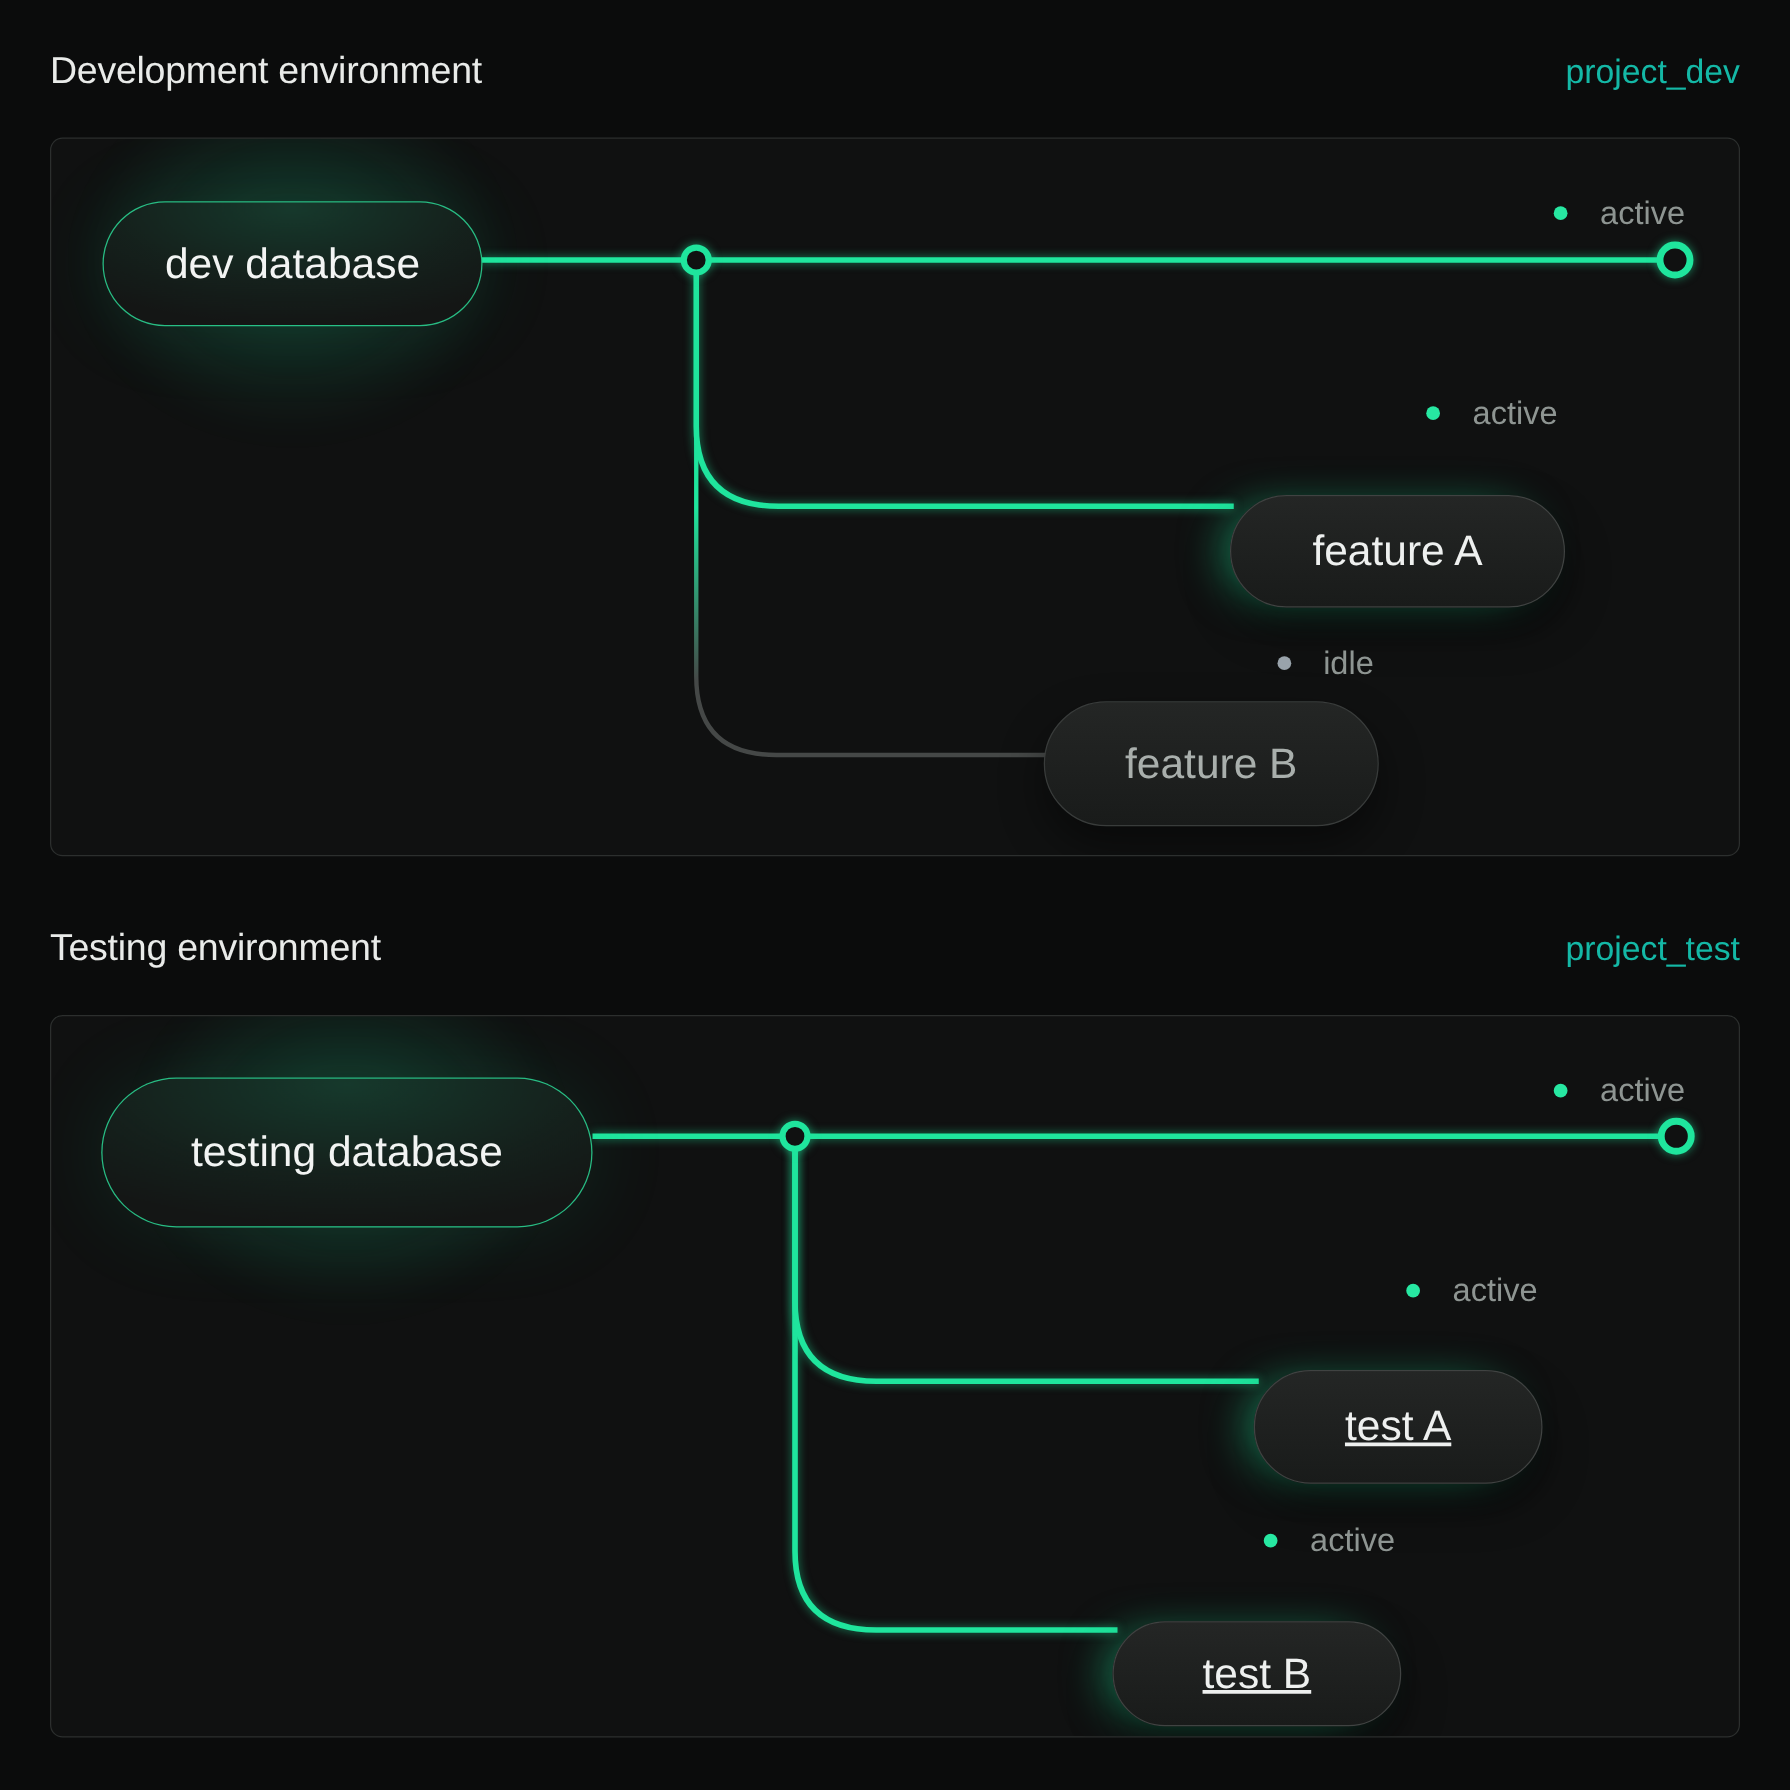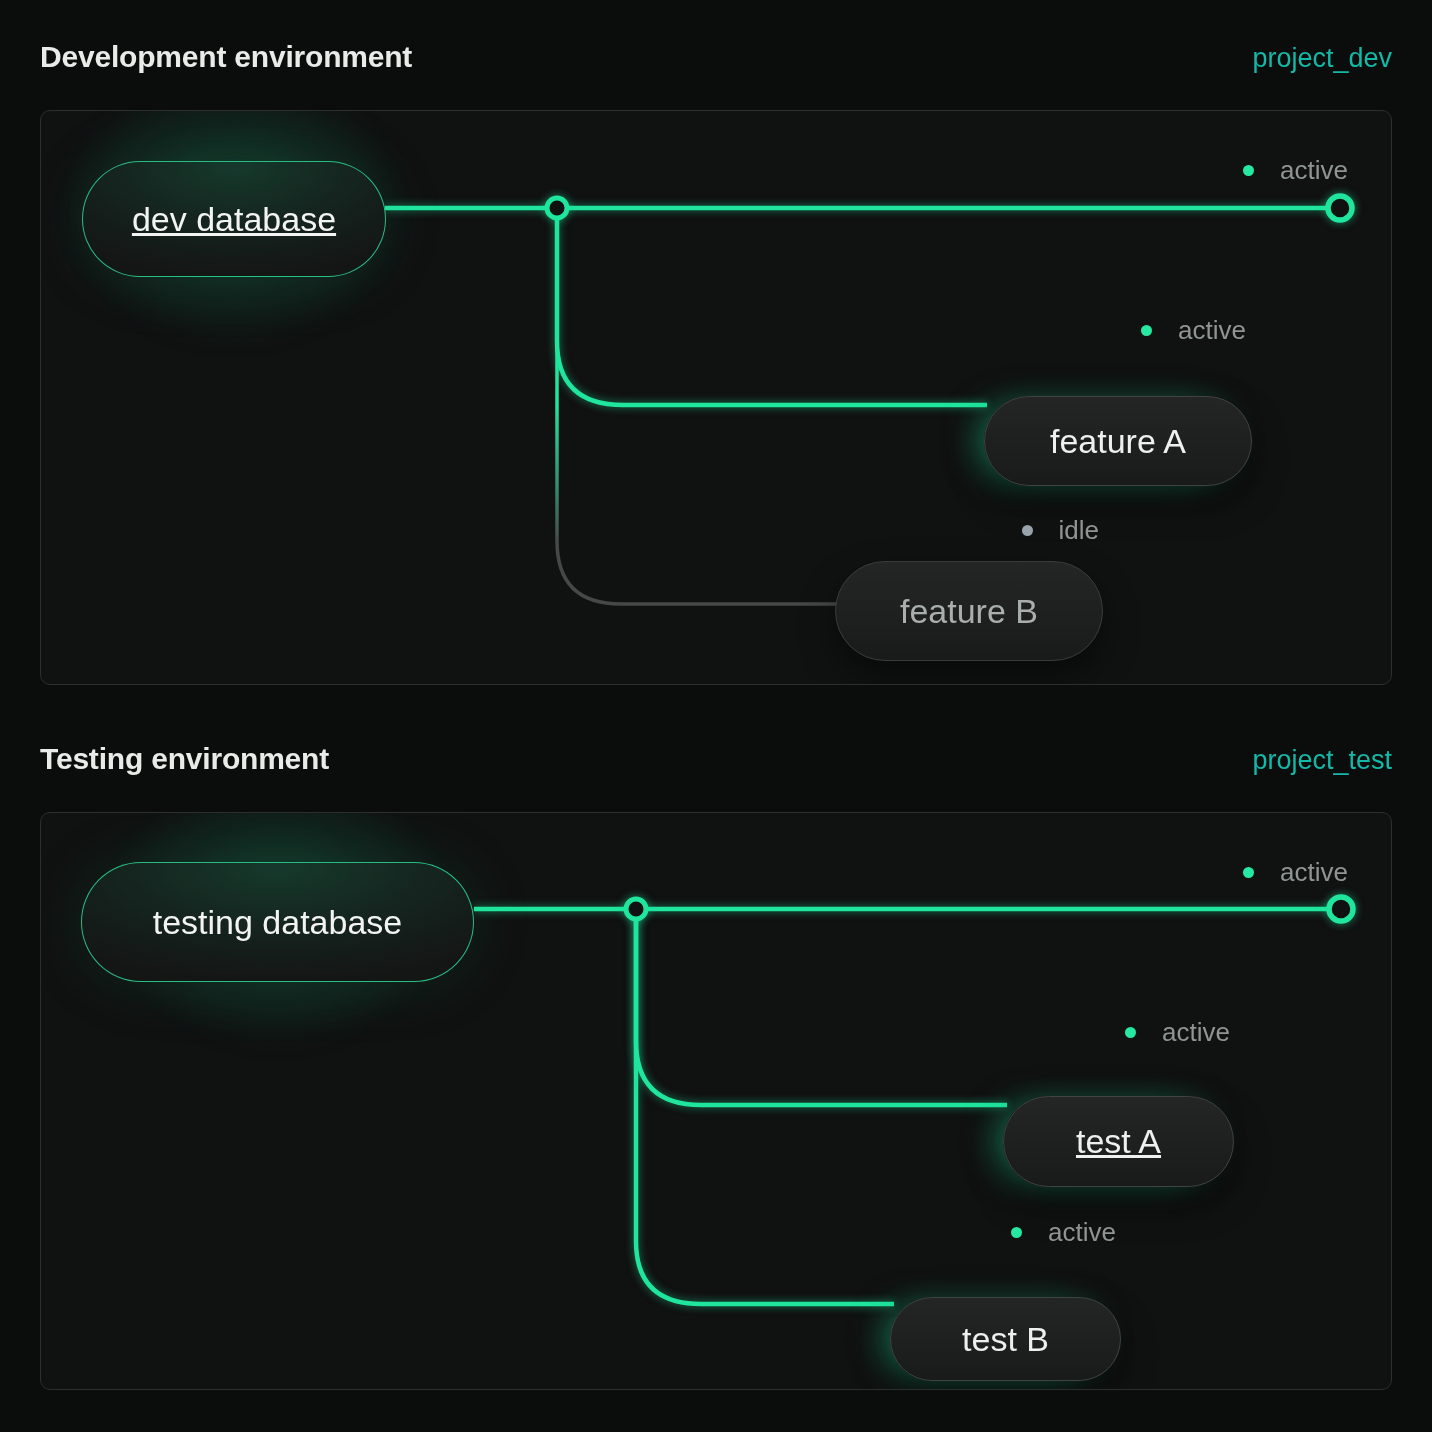--- a/index.html
+++ b/index.html
@@ -12,21 +12,21 @@
   }
   .section-header {
     display: flex;
     justify-content: space-between;
     align-items: baseline;
     margin-bottom: 36px;
   }
   .section-header.second { margin-top: 57px; }
   .section-title {
     font-size: 30px;
-    font-weight: 700;
+    font-weight: 400;
     color: #e9ebe9;
     letter-spacing: -0.2px;
   }
   .project-label {
     font-size: 27px;
     font-weight: 400;
     color: #14b8a6;
   }
   .panel {
     position: relative;
@@ -117,21 +117,21 @@
         <stop offset="1" stop-color="#454847"></stop>
       </linearGradient>
     </defs>
     <path d="M516 97 V430 Q516 493 580 493 H798" fill="none" stroke="url(#fadeDev)" stroke-width="3.5"></path>
     <path class="g" d="M516 97 V230 Q516 294 582 294 H946" fill="none" stroke="#1fe59d" stroke-width="4.5"></path>
     <path class="g" d="M344 97 H1299" fill="none" stroke="#1fe59d" stroke-width="4.5"></path>
     <circle class="g" cx="516" cy="97" r="10" fill="#101111" stroke="#1fe59d" stroke-width="5"></circle>
     <circle class="g" cx="1299" cy="97" r="12" fill="#101111" stroke="#1fe59d" stroke-width="5.5"></circle>
   </svg>
 
-  <div class="pill pill-db" style="left:41px; top:50px; width:304px; height:116px;text-decoration:underline;">
+  <div class="pill pill-db" style="left:41px; top:50px; width:304px; height:100px;">
     <span>dev database</span>
   </div>
 
   <div class="status" style="top:42px; right:43px;">
     <span class="dot active"></span>
     <span>active</span>
   </div>
 
   <div class="status" style="top:202px; right:145px;">
     <span class="dot active"></span>
@@ -180,16 +180,16 @@
     <span>active</span>
   </div>
   <div class="pill pill-branch lit" style="left:962px; top:247px; width:231px; height:91px;text-decoration:underline;">
     <span>test A</span>
   </div>
 
   <div class="status" style="top:402px; right:275px;">
     <span class="dot active"></span>
     <span>active</span>
   </div>
-  <div class="pill pill-branch lit" style="left:849px; top:448px; width:231px; height:84px;">
+  <div class="pill pill-branch lit" style="left:849px; top:448px; width:231px; height:84px;text-decoration:underline;">
     <span>test B</span>
   </div>
 </div>
 
 </body></html>

